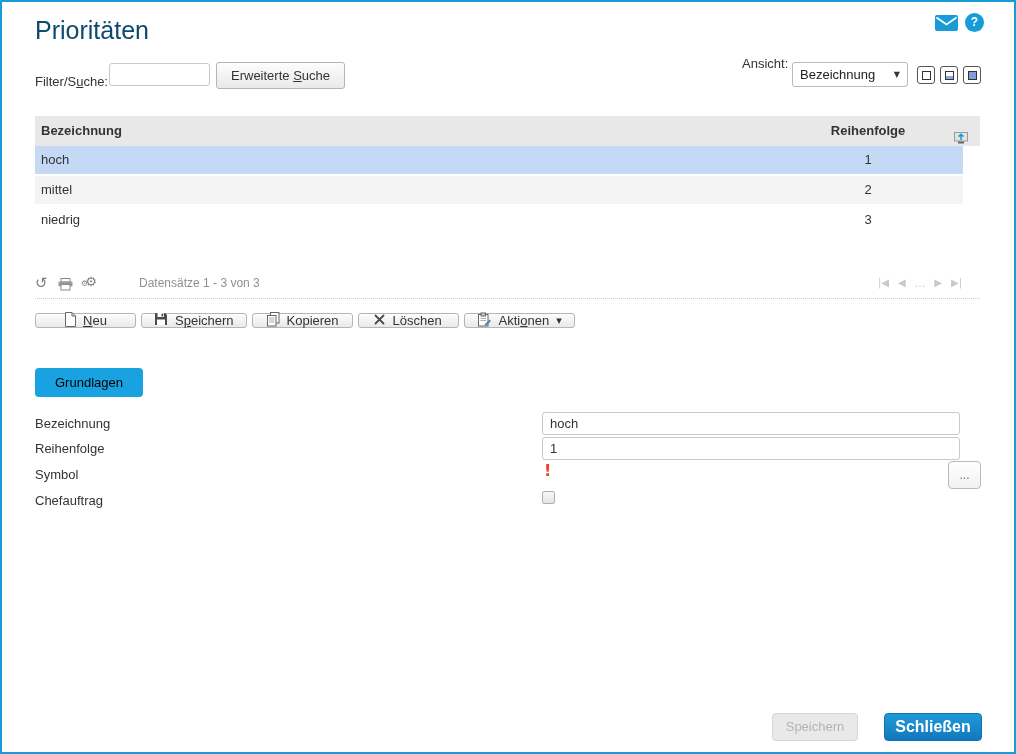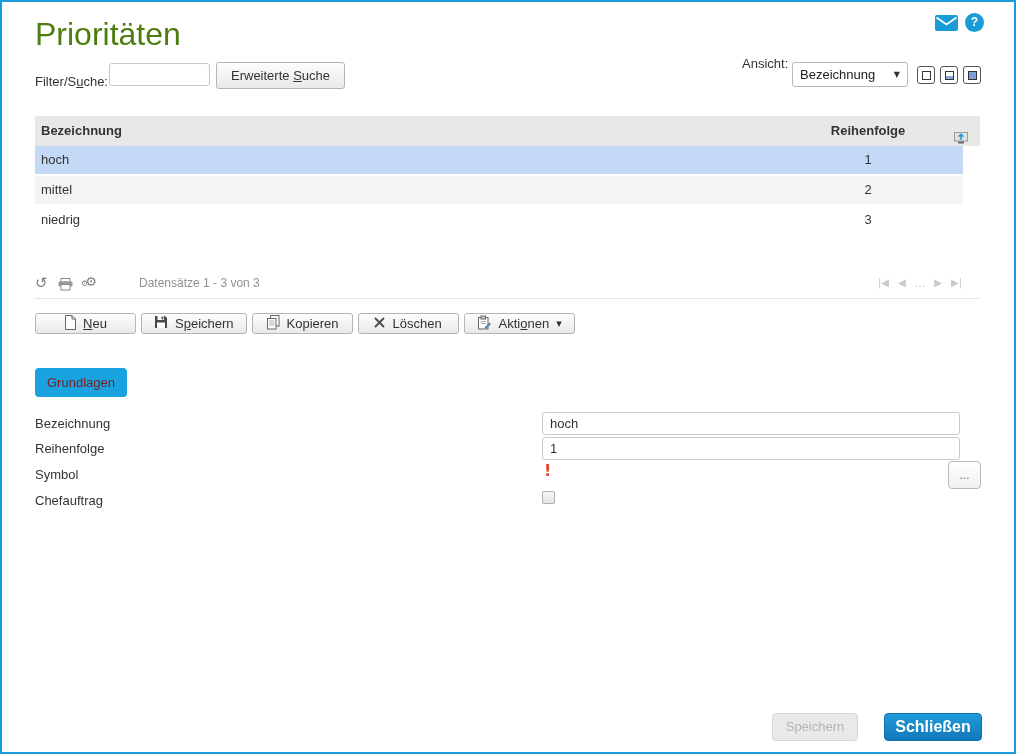--- a/index.html
+++ b/index.html
@@ -1,20 +1,20 @@
 <!DOCTYPE html>
 <html><head>
 <meta charset="utf-8">
 <style>
   html,body{margin:0;padding:0;background:#fff;font-family:"Liberation Sans",sans-serif;}
   .page{position:relative;width:1016px;height:754px;box-sizing:border-box;border:2px solid #189cd8;background:#fff;overflow:hidden;}
   .abs{position:absolute;}
   .glyph{font-family:"DejaVu Sans",sans-serif;}
 
-  .title{left:33px;top:14px;font-size:32px;color:#4d7c0f;}
+  .title{left:33px;top:14px;font-size:25px;color:#0c4a6e;}
   .mail-ic{left:933px;top:13px;cursor:pointer;}
   .help-ic{left:963px;top:11px;width:19px;height:19px;background:#189cd8;border-radius:50%;color:#fff;
            font-size:12px;font-weight:bold;text-align:center;line-height:19px;cursor:pointer;}
   .help-ic:after{content:"";position:absolute;left:1px;bottom:-3px;width:0;height:0;
            border:4px solid transparent;border-top-color:#189cd8;transform:rotate(30deg);}
 
   .lbl{font-size:13px;color:#333;}
   .ak{text-decoration:underline;}
   input.txt{box-sizing:border-box;border:1px solid #c9c9c9;border-radius:3px;font-family:"Liberation Sans",sans-serif;
            font-size:13px;color:#333;padding:0 7px;background:#fff;outline:none;}
@@ -36,23 +36,23 @@
   .col2{position:absolute;left:758px;width:150px;text-align:center;top:0;}
 
   .statusbar{left:33px;top:268px;width:945px;height:28px;border-bottom:1px dotted #ccc;}
   .sico{position:absolute;color:#808080;cursor:pointer;}
   .records{position:absolute;left:104px;top:6px;font-size:12px;color:#909090;}
   .pager{position:absolute;right:18px;top:7px;display:flex;gap:9px;font-size:10px;color:#c9c9c9;}
   .pager span{cursor:pointer;}
   .pager .ell{font-size:11px;cursor:default;}
 
   .toolbar{left:33px;top:311px;display:flex;gap:5px;}
-  .toolbar .gbtn{height:21px;min-width:101px;padding:0 12px;}
-
-  .tab{left:33px;top:366px;height:29px;line-height:29px;padding:0 12px;background:#18a3e0;color:#7f1d1d;
+  .toolbar .gbtn{height:15px;min-width:101px;padding:0 12px;}
+
+  .tab{left:33px;top:366px;height:29px;line-height:29px;padding:0 20px;background:#18a3e0;color:#000000;
        font-size:13px;border-radius:4px;cursor:pointer;}
 
   .browse{left:946px;top:459px;width:33px;height:28px;box-sizing:border-box;border:1px solid #b9b9b9;border-radius:4px;
        background:linear-gradient(#fff,#f1f1f1);color:#777;font-size:12px;text-align:center;line-height:26px;cursor:pointer;}
   .sym{left:542px;top:459px;font-size:16px;font-weight:bold;color:#e8432d;}
   .chk{left:540px;top:489px;width:13px;height:13px;box-sizing:border-box;border:1px solid #b0b0b0;border-radius:2px;
        background:linear-gradient(#f8f8f8,#e3e3e3);cursor:pointer;}
 
   .btn-save{left:770px;top:711px;width:86px;height:28px;box-sizing:border-box;border:1px solid #d5d5d5;border-radius:4px;
        background:#e9e9e9;color:#b4b4b4;font-size:13px;text-align:center;line-height:26px;cursor:default;}

